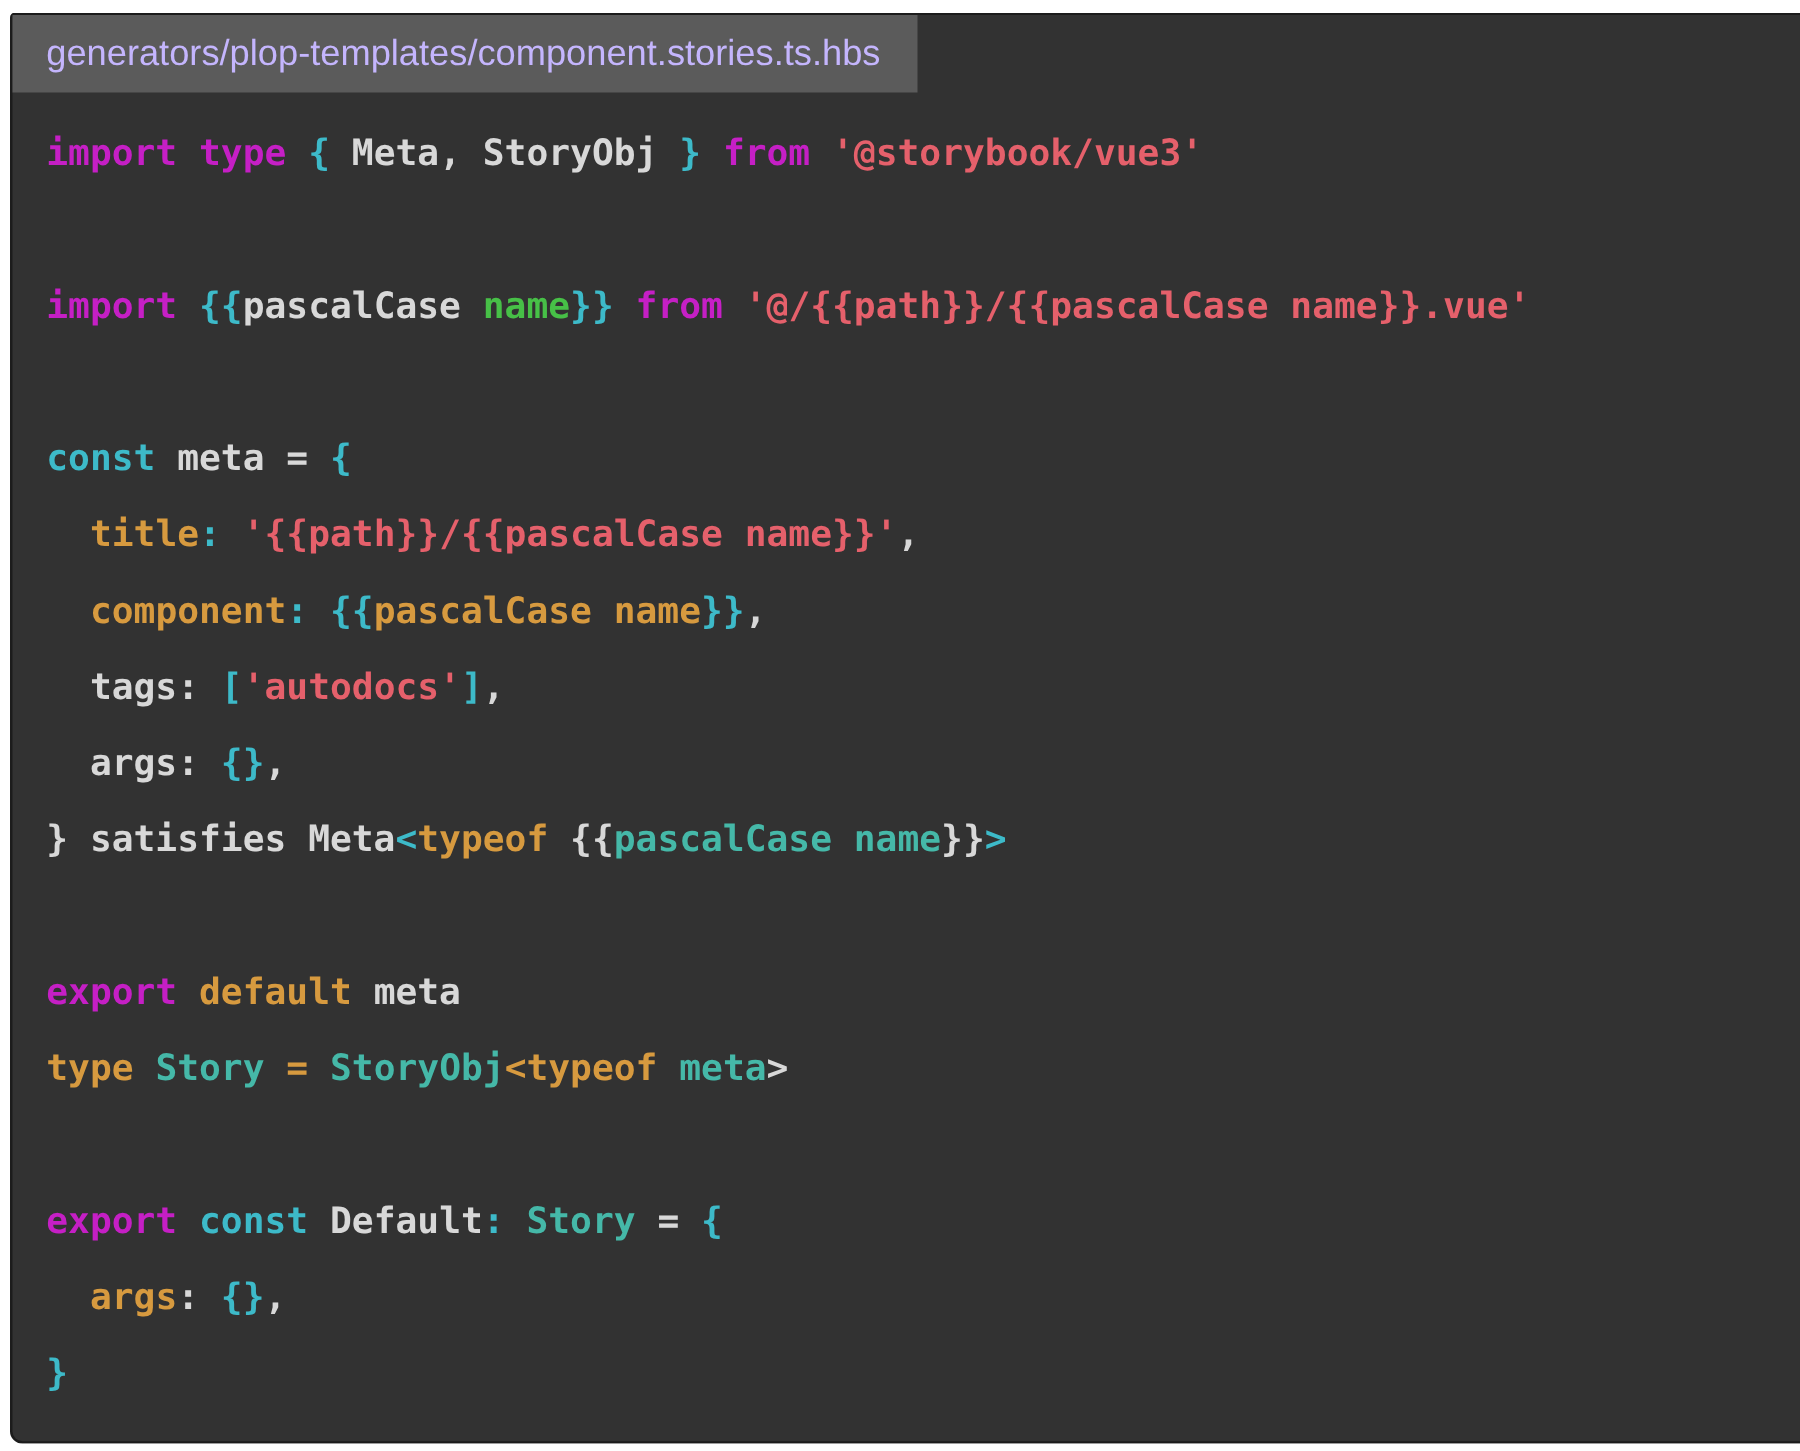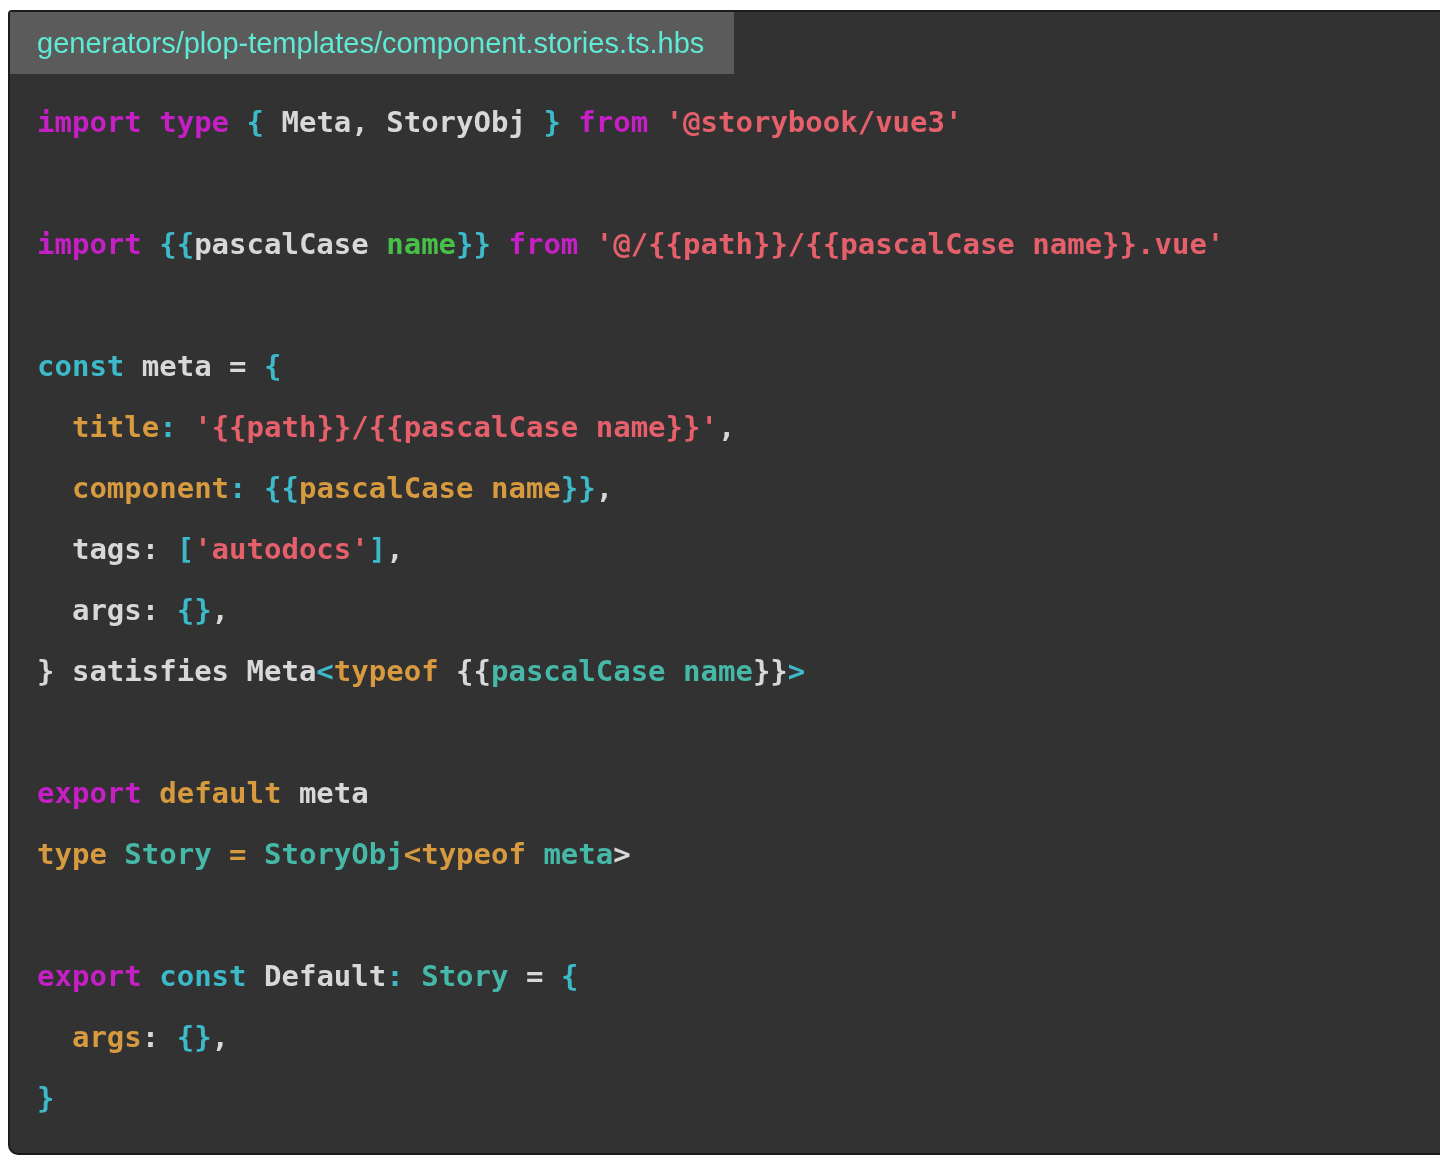--- a/index.html
+++ b/index.html
@@ -46,17 +46,17 @@
   }
   .code-line {
     height: 61px;
     white-space: pre;
   }
 </style>
 </head>
 <body>
 
 <div class="code-block" style="background: rgb(50, 50, 50); border-color: rgb(28, 28, 28);">
-  <div class="tab" style="background: rgb(91, 91, 91); color: #5eead4;">
+  <div class="tab" style="background: rgb(91, 91, 91); color: #c4b5fd;">
     <span>generators/plop-templates/component.stories.ts.hbs</span>
   </div>
   <pre class="code-area" id="code-area"><div class="code-line"><span style="color: rgb(197, 31, 197);">import</span><span style="color: rgb(216, 216, 216);"> </span><span style="color: rgb(197, 31, 197);">type</span><span style="color: rgb(216, 216, 216);"> </span><span style="color: rgb(61, 186, 201);">{</span><span style="color: rgb(216, 216, 216);"> Meta, StoryObj </span><span style="color: rgb(61, 186, 201);">}</span><span style="color: rgb(216, 216, 216);"> </span><span style="color: rgb(197, 31, 197);">from</span><span style="color: rgb(216, 216, 216);"> </span><span style="color: rgb(229, 96, 107);">'@storybook/vue3'</span></div><div class="code-line">&nbsp;</div><div class="code-line"><span style="color: rgb(197, 31, 197);">import</span><span style="color: rgb(216, 216, 216);"> </span><span style="color: rgb(61, 186, 201);">{{</span><span style="color: rgb(216, 216, 216);">pascalCase</span><span style="color: rgb(216, 216, 216);"> </span><span style="color: rgb(71, 192, 71);">name</span><span style="color: rgb(61, 186, 201);">}}</span><span style="color: rgb(216, 216, 216);"> </span><span style="color: rgb(197, 31, 197);">from</span><span style="color: rgb(216, 216, 216);"> </span><span style="color: rgb(229, 96, 107);">'@/{{path}}/{{pascalCase name}}.vue'</span></div><div class="code-line">&nbsp;</div><div class="code-line"><span style="color: rgb(61, 186, 201);">const</span><span style="color: rgb(216, 216, 216);"> meta = </span><span style="color: rgb(61, 186, 201);">{</span></div><div class="code-line"><span style="color: rgb(216, 216, 216);">  </span><span style="color: rgb(215, 154, 63);">title</span><span style="color: rgb(61, 186, 201);">:</span><span style="color: rgb(216, 216, 216);"> </span><span style="color: rgb(229, 96, 107);">'{{path}}/{{pascalCase name}}'</span><span style="color: rgb(216, 216, 216);">,</span></div><div class="code-line"><span style="color: rgb(216, 216, 216);">  </span><span style="color: rgb(215, 154, 63);">component</span><span style="color: rgb(61, 186, 201);">:</span><span style="color: rgb(216, 216, 216);"> </span><span style="color: rgb(61, 186, 201);">{{</span><span style="color: rgb(215, 154, 63);">pascalCase name</span><span style="color: rgb(61, 186, 201);">}}</span><span style="color: rgb(216, 216, 216);">,</span></div><div class="code-line"><span style="color: rgb(216, 216, 216);">  tags: </span><span style="color: rgb(61, 186, 201);">[</span><span style="color: rgb(229, 96, 107);">'autodocs'</span><span style="color: rgb(61, 186, 201);">]</span><span style="color: rgb(216, 216, 216);">,</span></div><div class="code-line"><span style="color: rgb(216, 216, 216);">  args: </span><span style="color: rgb(61, 186, 201);">{}</span><span style="color: rgb(216, 216, 216);">,</span></div><div class="code-line"><span style="color: rgb(216, 216, 216);">} satisfies Meta</span><span style="color: rgb(61, 186, 201);">&lt;</span><span style="color: rgb(215, 154, 63);">typeof</span><span style="color: rgb(216, 216, 216);"> {{</span><span style="color: rgb(69, 184, 168);">pascalCase name</span><span style="color: rgb(216, 216, 216);">}}</span><span style="color: rgb(61, 186, 201);">&gt;</span></div><div class="code-line">&nbsp;</div><div class="code-line"><span style="color: rgb(197, 31, 197);">export</span><span style="color: rgb(216, 216, 216);"> </span><span style="color: rgb(215, 154, 63);">default</span><span style="color: rgb(216, 216, 216);"> meta</span></div><div class="code-line"><span style="color: rgb(215, 154, 63);">type</span><span style="color: rgb(216, 216, 216);"> </span><span style="color: rgb(69, 184, 168);">Story</span><span style="color: rgb(216, 216, 216);"> </span><span style="color: rgb(215, 154, 63);">=</span><span style="color: rgb(216, 216, 216);"> </span><span style="color: rgb(69, 184, 168);">StoryObj</span><span style="color: rgb(215, 154, 63);">&lt;typeof</span><span style="color: rgb(216, 216, 216);"> </span><span style="color: rgb(69, 184, 168);">meta</span><span style="color: rgb(216, 216, 216);">&gt;</span></div><div class="code-line">&nbsp;</div><div class="code-line"><span style="color: rgb(197, 31, 197);">export</span><span style="color: rgb(216, 216, 216);"> </span><span style="color: rgb(61, 186, 201);">const</span><span style="color: rgb(216, 216, 216);"> Default</span><span style="color: rgb(61, 186, 201);">:</span><span style="color: rgb(216, 216, 216);"> </span><span style="color: rgb(69, 184, 168);">Story</span><span style="color: rgb(216, 216, 216);"> = </span><span style="color: rgb(61, 186, 201);">{</span></div><div class="code-line"><span style="color: rgb(216, 216, 216);">  </span><span style="color: rgb(215, 154, 63);">args</span><span style="color: rgb(216, 216, 216);">: </span><span style="color: rgb(61, 186, 201);">{}</span><span style="color: rgb(216, 216, 216);">,</span></div><div class="code-line"><span style="color: rgb(61, 186, 201);">}</span></div></pre>
 </div>
 
 </body></html>

